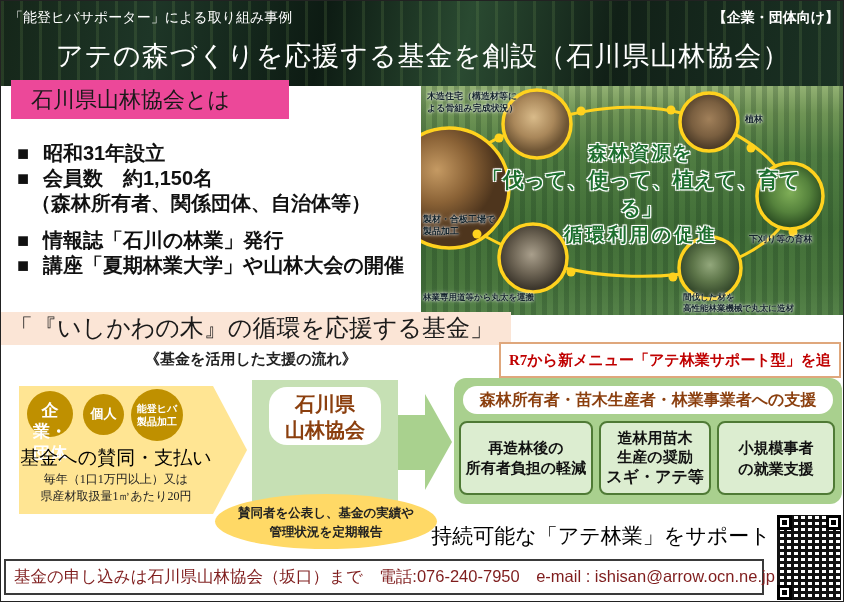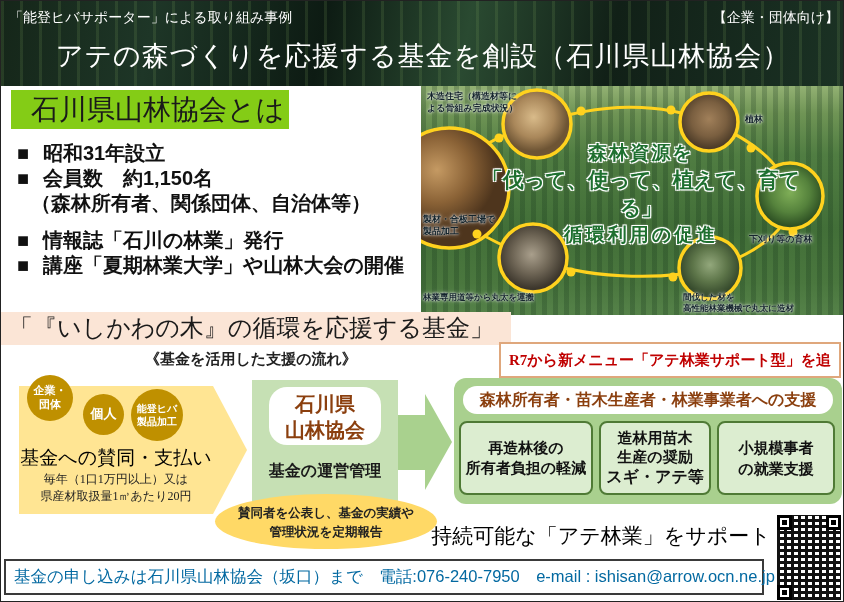--- a/index.html
+++ b/index.html
@@ -11,22 +11,22 @@
 
   
   .header{left:0;top:0;width:844px;height:85px;
     background:
       repeating-linear-gradient(90deg,rgba(130,170,95,.16) 0 3px,rgba(0,0,0,0) 3px 19px),
       linear-gradient(100deg,#152619 0%,#1e3627 18%,#0d1b13 38%,#2a4a31 55%,#112017 72%,#1b3224 100%);}
   .hdr-small{color:#fff;font-size:14px;top:8px;}
   .hdr-title{color:#fff;font-size:27px;top:37px;left:0;width:844px;text-align:center;letter-spacing:1px;}
 
   
-  .about-heading{left:10px;top:89px;width:278px;height:39px;background:#84cc16;
-    font-size:28px;line-height:39px;padding-left:20px;color:#1a1a1a;box-sizing:border-box;}
+  .about-heading{left:10px;top:79px;width:278px;height:39px;background:#ec4899;
+    font-size:22px;line-height:39px;padding-left:20px;color:#1a1a1a;box-sizing:border-box;}
   .bullet-row{left:16px;font-size:20px;font-weight:bold;color:#111;white-space:nowrap;}
   .bullet-row .mk{display:inline-block;width:26px;}
 
   
   .photo{left:420px;top:85px;width:424px;height:229px;overflow:hidden;
     background:
       repeating-linear-gradient(90deg,rgba(14,44,22,.22) 0 5px,rgba(0,0,0,0) 5px 11px),
       linear-gradient(180deg,#93b173 0%,#6f9455 12%,#507d42 30%,#426f38 62%,#4a773e 86%,#558249 100%);}
   .photo svg{position:absolute;left:0;top:0;}
   .photo-label{position:absolute;color:#14242c;font-size:9px;line-height:1.3;font-weight:bold;
@@ -43,21 +43,21 @@
     font-size:24px;line-height:33px;padding-left:8px;color:#1a1a1a;box-sizing:border-box;}
   .flow-caption{left:128px;top:349px;width:244px;text-align:center;font-size:15px;font-weight:bold;color:#222;}
   .notice{left:498px;top:341px;width:342px;height:36px;background:#fff;border:2px solid #dfa77c;
     box-sizing:border-box;color:#c00000;font-size:15px;font-weight:bold;text-align:center;line-height:32px;}
 
   
   .step1{left:18px;top:385px;width:194px;height:128px;background:#ffe593;}
   .step1-arrow{left:212px;top:385px;width:0;height:0;border-top:64px solid transparent;
     border-bottom:64px solid transparent;border-left:34px solid #ffe593;}
   .gold{background:#bf9000;border-radius:50%;color:#fff;text-align:center;font-weight:bold;}
-  .circ1{left:26px;top:374px;width:46px;height:46px;font-size:11px;line-height:1.25;padding-top:9px;box-sizing:border-box;}
+  .circ1{left:26px;top:390px;width:46px;height:46px;font-size:17px;line-height:1.25;padding-top:9px;box-sizing:border-box;}
   .circ2{left:82px;top:393px;width:41px;height:41px;font-size:13px;line-height:1.2;padding-top:12px;box-sizing:border-box;}
   .circ3{left:130px;top:388px;width:52px;height:52px;font-size:10px;line-height:1.3;padding-top:13px;box-sizing:border-box;}
   .step1-title{left:18px;top:444px;width:194px;text-align:center;font-size:19px;color:#000;white-space:nowrap;}
   .step1-note{left:18px;top:470px;width:194px;text-align:center;font-size:12px;line-height:1.45;color:#222;}
 
   .org-box{left:251px;top:379px;width:146px;height:127px;background:#c6e0b4;}
   .org-name{left:268px;top:386px;width:112px;height:58px;background:#fff;border-radius:18px;
     text-align:center;font-size:20px;line-height:1.3;font-weight:bold;color:#8b3f0e;padding-top:4px;box-sizing:border-box;}
   .org-role{left:251px;top:460px;width:146px;text-align:center;font-size:16px;font-weight:bold;color:#1a1a1a;}
   .green-arrow-stem{left:397px;top:414px;width:27px;height:55px;background:#a9d18e;}
@@ -73,36 +73,36 @@
   .sup-box{top:420px;height:74px;background:#dcedd0;border:2px solid #4f7a35;border-radius:8px;
     box-sizing:border-box;text-align:center;font-weight:bold;color:#111;display:flex;flex-direction:column;justify-content:center;}
   .sup1{left:458px;width:134px;font-size:15px;line-height:1.35;}
   .sup2{left:598px;width:112px;font-size:15px;line-height:1.25;}
   .sup3{left:716px;width:118px;font-size:15px;line-height:1.4;}
   .sup-sub{font-size:16px;font-weight:bold;}
   .tagline{left:428px;top:521px;width:344px;text-align:center;font-size:21px;font-weight:normal;color:#000;white-space:nowrap;}
 
   
   .footer{left:3px;top:558px;width:760px;height:36px;border:2px solid #3a3a3a;box-sizing:border-box;
-    background:#fff;font-size:16.5px;color:#0369a1;line-height:31px;padding-left:8px;white-space:nowrap;}
+    background:#fff;font-size:16.5px;color:#7f1d1d;line-height:31px;padding-left:8px;white-space:nowrap;}
   .qr{left:776px;top:514px;width:64px;height:85px;background-color:#fff;
     background-image:repeating-linear-gradient(0deg,#111 0 3px,rgba(0,0,0,0) 3px 6px),
                      repeating-linear-gradient(90deg,#111 0 3px,#fff 3px 7px);}
   .qrf{position:absolute;width:15px;height:15px;background:#fff;border:3px solid #000;box-sizing:border-box;}
   .qrf::after{content:"";position:absolute;left:2px;top:2px;width:5px;height:5px;background:#000;}
   .qrf.tl{left:0;top:0;} .qrf.tr{right:0;top:0;} .qrf.bl{left:0;bottom:0;}
 </style>
 </head>
 <body>
 
 <div class="poster">
 
   <div class="abs header">
     <div class="abs hdr-small serif" style="left:8px;">「能登ヒバサポーター」による取り組み事例</div>
-    <div class="abs hdr-small" style="right:6px;font-weight:normal;">【企業・団体向け】</div>
+    <div class="abs hdr-small" style="right:6px;font-weight:bold;">【企業・団体向け】</div>
     <div class="abs hdr-title serif">アテの森づくりを応援する基金を創設（石川県山林協会）</div>
   </div>
 
   <div class="abs about-heading serif">石川県山林協会とは</div>
 
   <div class="abs bullet-row" style="top:139px;">
     <span class="mk">■</span><span>昭和31年設立</span>
   </div>
   <div class="abs bullet-row" style="top:164px;">
     <span class="mk">■</span><span>会員数　約1,150名</span>
@@ -220,21 +220,20 @@
   <div class="abs step1-note serif">
     <span>毎年（1口1万円以上）又は</span><br>
     <span>県産材取扱量1㎥あたり20円</span>
   </div>
 
   <div class="abs org-box"></div>
   <div class="abs org-name">
     <span>石川県</span><br>
     <span>山林協会</span>
   </div>
-  <div class="abs org-role">基金の運営管理</div>
   <div class="abs green-arrow-stem"></div>
   <div class="abs green-arrow-head"></div>
 
   <div class="abs report serif">
     <span>賛同者を公表し、基金の実績や</span><br>
     <span>管理状況を定期報告</span>
   </div>
 
   <div class="abs panel"></div>
   <div class="abs panel-header">森林所有者・苗木生産者・林業事業者への支援</div>

